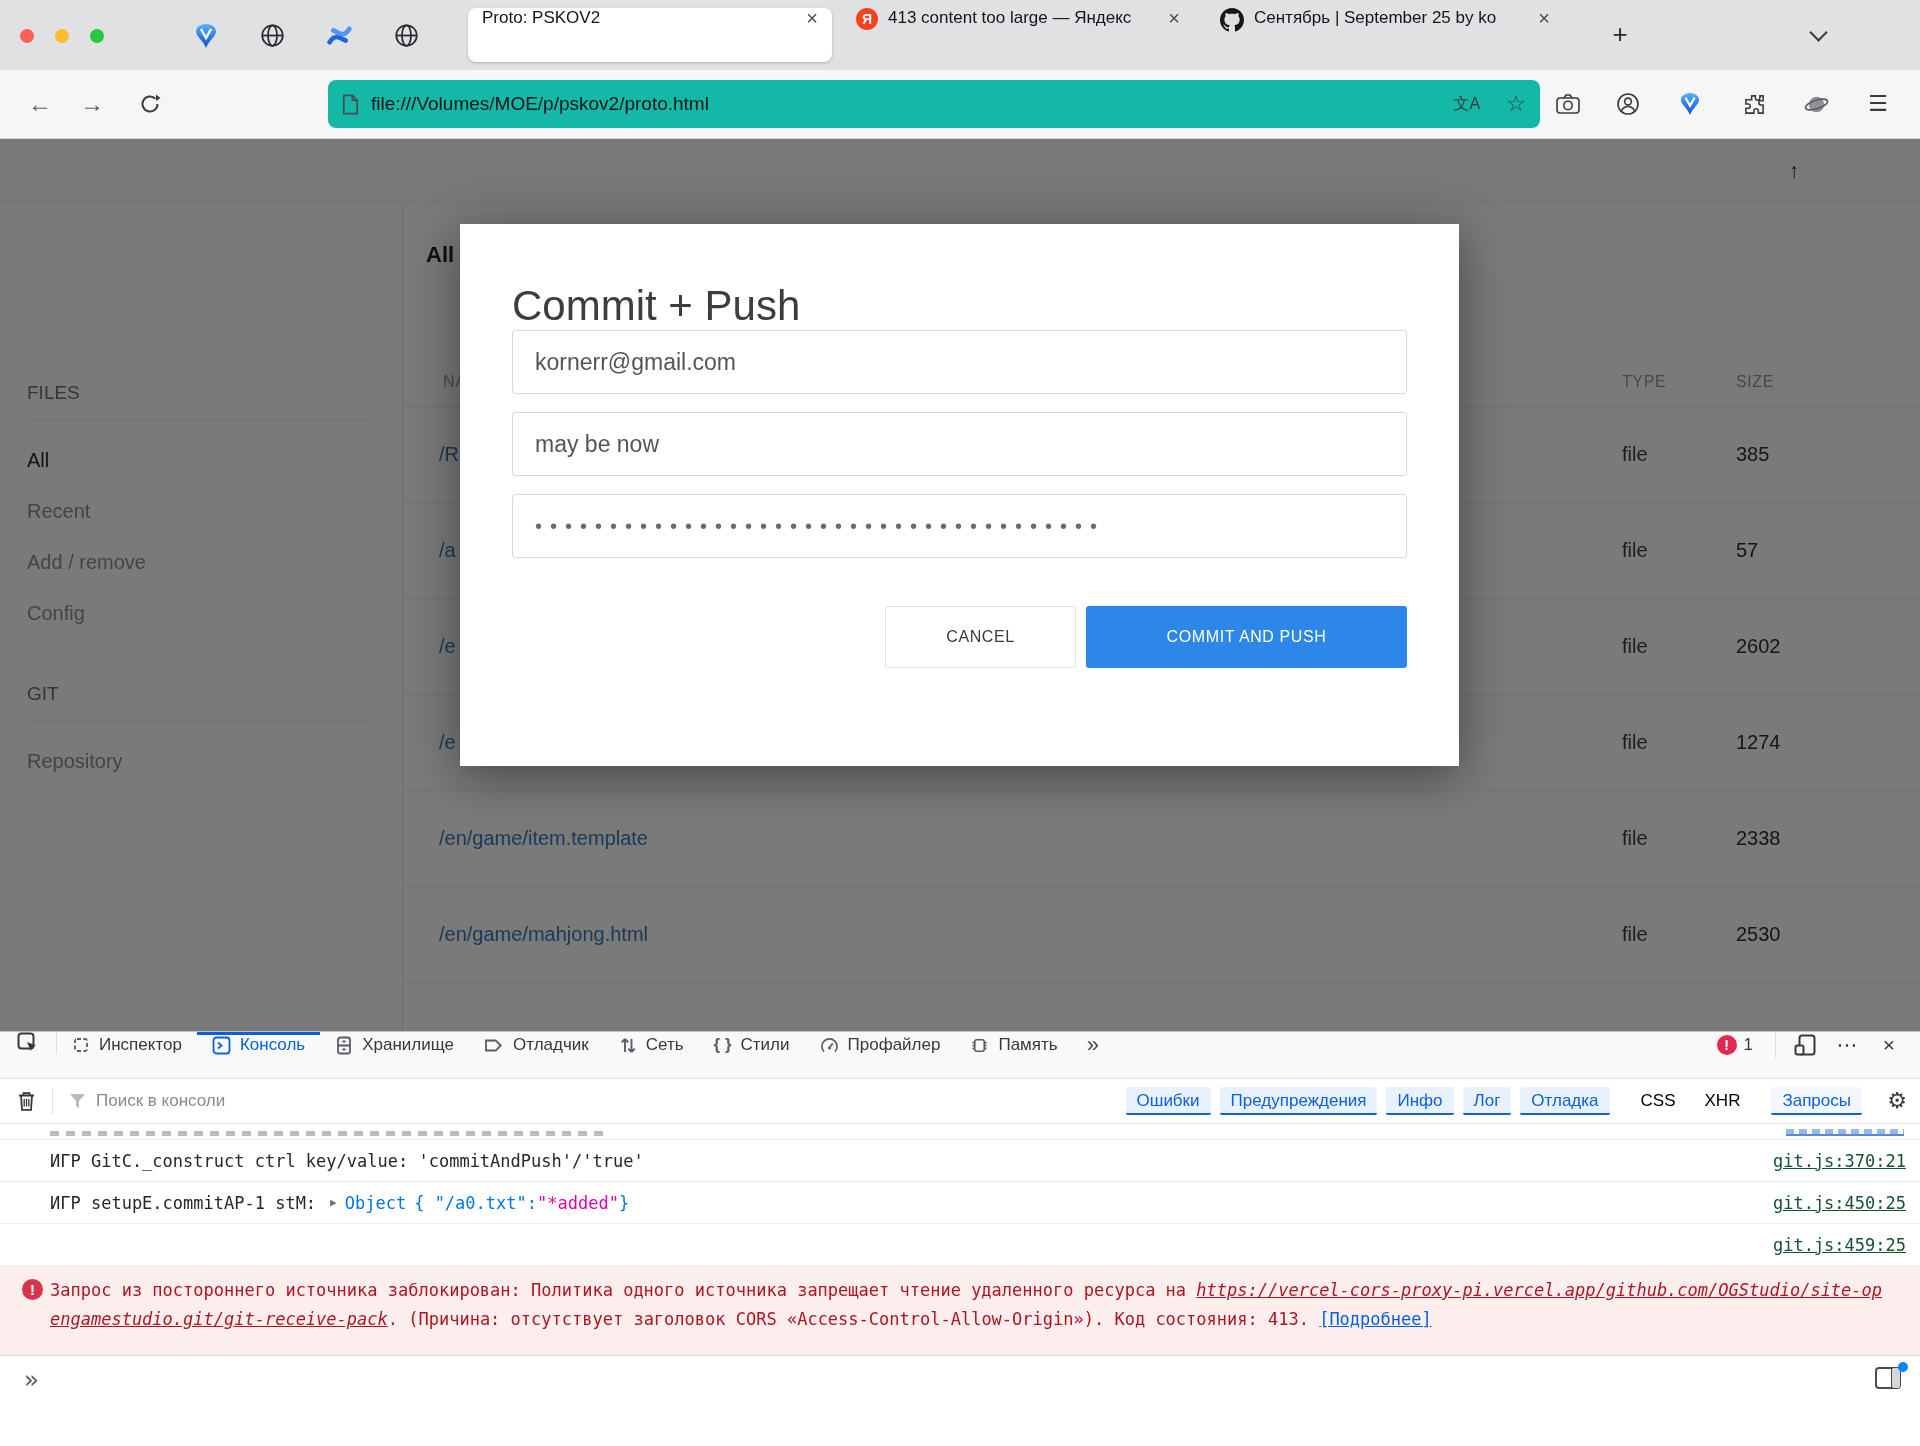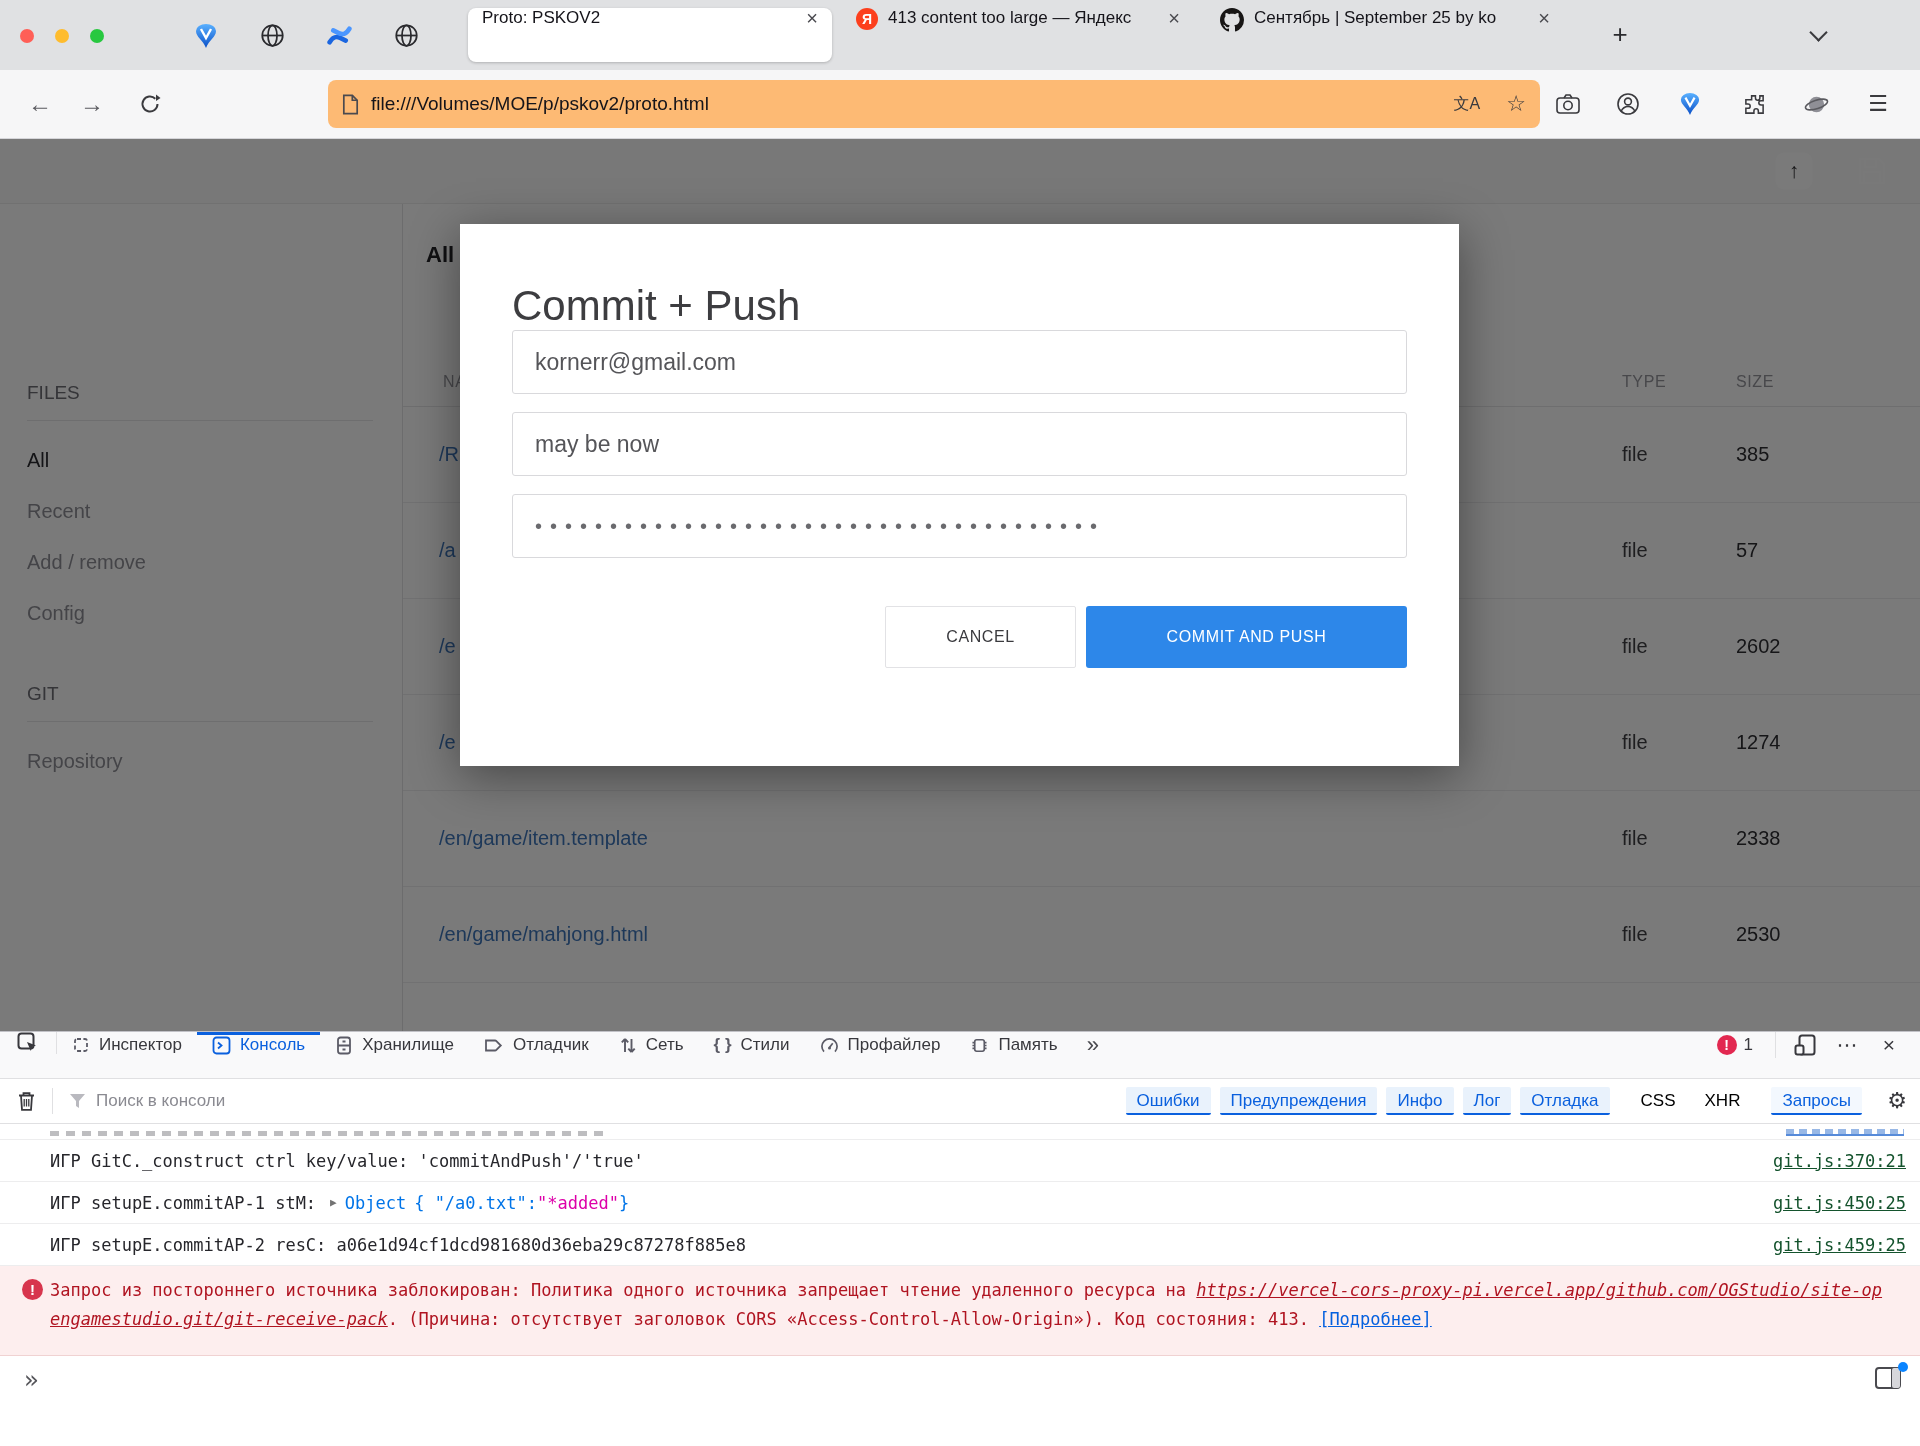--- a/index.html
+++ b/index.html
@@ -19,21 +19,21 @@
   .tab .title{white-space:nowrap;overflow:hidden;flex:1;}
   .tab .close{margin-left:10px;font-size:20px;color:#4a4a4f;line-height:1;}
   .tab .favicon{margin-right:10px;flex:0 0 auto;}
   .yandex-badge{width:22px;height:22px;border-radius:50%;background:#fc3f1d;color:#fff;font-weight:bold;font-size:14px;display:flex;align-items:center;justify-content:center;}
   .newtab{position:absolute;top:14px;left:1600px;width:40px;height:40px;display:flex;align-items:center;justify-content:center;font-size:26px;color:#2a2a2e;}
   .tablist-btn{position:absolute;top:22px;left:1800px;width:36px;height:26px;display:flex;align-items:center;justify-content:center;}
   .chev{width:11px;height:11px;border-right:2px solid #3a3a3e;border-bottom:2px solid #3a3a3e;transform:rotate(45deg);margin-top:-6px;}
 
   .urlbar{position:relative;height:68px;background:#f6f6f7;border-bottom:1px solid #d5d5d9;}
   .nav-btn{position:absolute;top:14px;width:44px;height:40px;display:flex;align-items:center;justify-content:center;font-size:24px;color:#5a5a5f;}
-  .urlfield{position:absolute;left:328px;top:10px;width:1212px;height:48px;background:#fdba74;border-radius:8px;display:flex;align-items:center;padding:0 14px;box-sizing:border-box;}
+  .urlfield{position:absolute;left:328px;top:10px;width:1212px;height:48px;background:#14b8a6;border-radius:8px;display:flex;align-items:center;padding:0 14px;box-sizing:border-box;}
   .urltext{font-size:19px;color:#15141a;margin-left:12px;white-space:nowrap;overflow:hidden;flex:1;}
   .infield-icon{margin-left:26px;color:#3a3a3e;font-size:19px;text-align:right;}
   .chrome-icon{position:absolute;top:14px;width:44px;height:40px;display:flex;align-items:center;justify-content:center;color:#3a3a3e;font-size:22px;}
 
   
   .viewport{position:relative;width:1920px;height:892px;background:#fff;overflow:hidden;}
   .page-toolbar{height:64px;background:#fafafa;border-bottom:1px solid #ececec;position:relative;}
   .tb-upload{position:absolute;right:108px;top:14px;width:36px;height:36px;background:#fff;border-radius:8px;display:flex;align-items:center;justify-content:center;color:#2f2f33;font-size:21px;font-weight:bold;box-shadow:0 0 0 1px rgba(255,255,255,.4);}
   .tb-save{position:absolute;right:32px;top:16px;}
   .page-columns{display:flex;height:827px;}
@@ -456,21 +456,20 @@
     <div class="crow">
       <span>ИГР setupE.commitAP-1 stM:</span>
       <span class="expander">▶</span>
       <span class="okw">Object</span>
       <span class="okw" style="margin-left:8px;">{ "/a0.txt": </span>
       <span class="oval">"*added"</span>
       <span class="okw"> }</span>
       <a class="src" href="#">git.js:450:25</a>
     </div>
     <div class="crow">
-      <span>ИГР setupE.commitAP-2 resC: a06e1d94cf1dcd981680d36eba29c87278f885e8</span>
       <a class="src" href="#">git.js:459:25</a>
     </div>
 
     <div class="cerr">
       <span class="eicon">!</span>
       <span>Запрос из постороннего источника заблокирован: Политика одного источника запрещает чтение удаленного ресурса на </span><span class="err-url">https://vercel-cors-proxy-pi.vercel.app/github.com/OGStudio/site-opengamestudio.git/git-receive-pack</span><span>. (Причина: отсутствует заголовок CORS «Access-Control-Allow-Origin»). Код состояния: 413. </span><a class="err-more" href="#">[Подробнее]</a>
     </div>
 
     <div class="cinput">
       <span class="cprompt">»</span>

